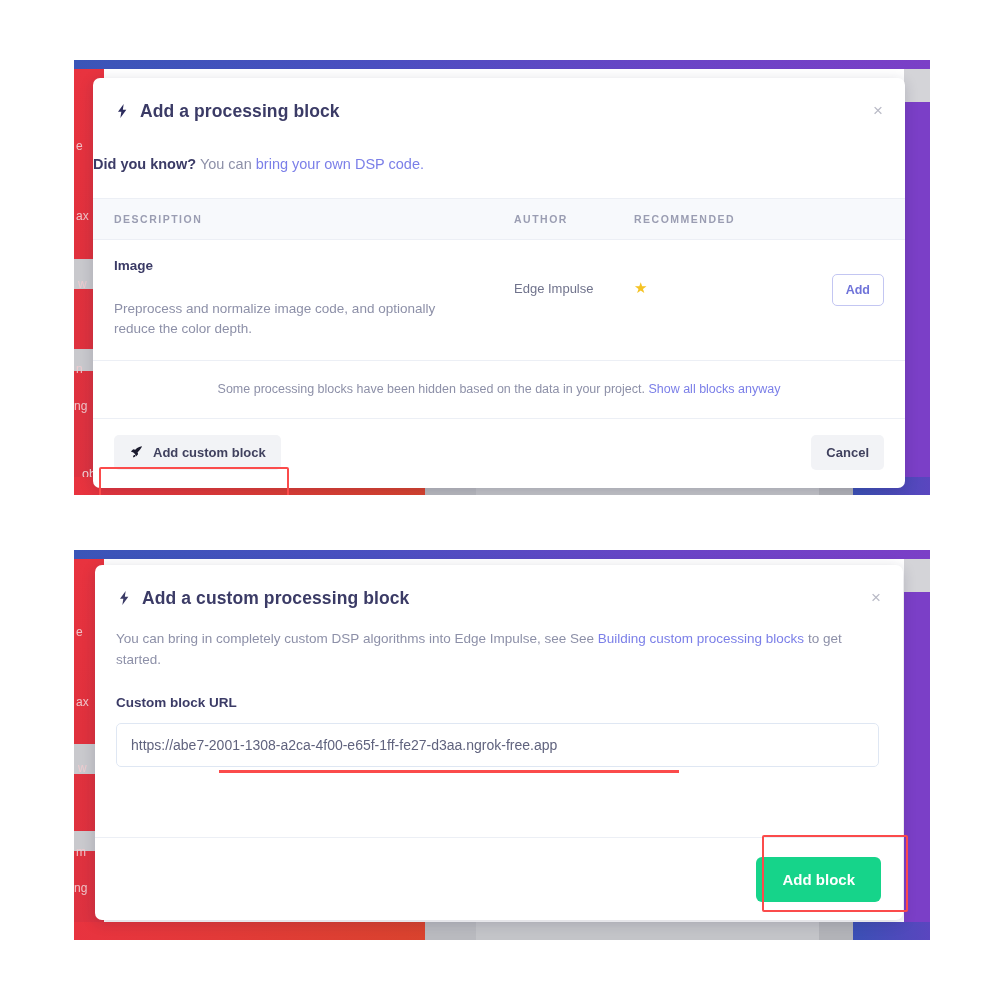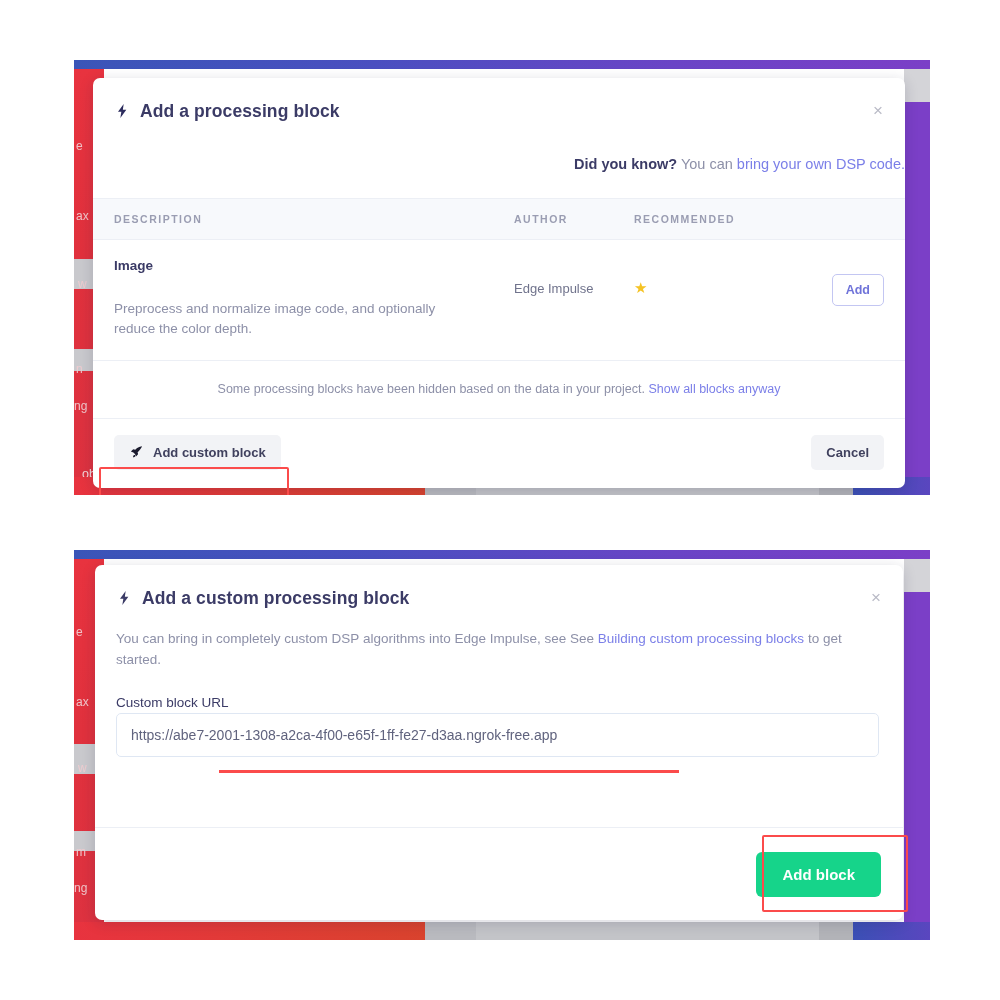--- a/index.html
+++ b/index.html
@@ -112,21 +112,21 @@
   .close-x {
     position: absolute; right: 22px; top: 24px;
     font-size: 17px; line-height: 1;
     color: #b9bac6;
     cursor: pointer;
     font-family: "Liberation Sans", sans-serif;
   }
 
   
   .didyouknow {
-    text-align: right;
+    text-align: left;
     font-size: 14.5px;
     color: #8d90a8;
     padding: 34px 0 26px 0;
   }
   .didyouknow b { color: #3b3b66; font-weight: 700; }
   .link { color: #7b7fe8; text-decoration: none; cursor: pointer; }
 
   
   .tbl-head {
     display: flex;
@@ -224,40 +224,40 @@
 
   
   .body2 { padding: 20px 24px 0 21px; }
   .intro {
     font-size: 13.5px;
     color: #8d90a8;
     line-height: 1.55;
     margin-bottom: 24px;
   }
   .field-label {
-    font-size: 13.5px; font-weight: 400; color: #3b3b66;
-    margin-bottom: 3px;
+    font-size: 13.5px; font-weight: 700; color: #3b3b66;
+    margin-bottom: 13px;
   }
   .url-input {
     width: 100%;
     height: 44px;
     border: 1px solid #dfe7f3;
     border-radius: 5px;
     padding: 0 14px;
     font-size: 14px;
     color: #60637e;
     background: #fff;
     font-family: "Liberation Sans", sans-serif;
     outline: none;
   }
   .foot2 {
     position: absolute;
     left: 0; right: 0; bottom: 0;
     border-top: 1px solid #eceff5;
-    height: 93px;
+    height: 83px;
     display: flex; align-items: center; justify-content: flex-end;
     padding: 0 22px;
   }
   .btn-green {
     background: #16d48a;
     color: #ffffff;
     border: none;
     border-radius: 6px;
     font-size: 15px;
     font-weight: 700;

